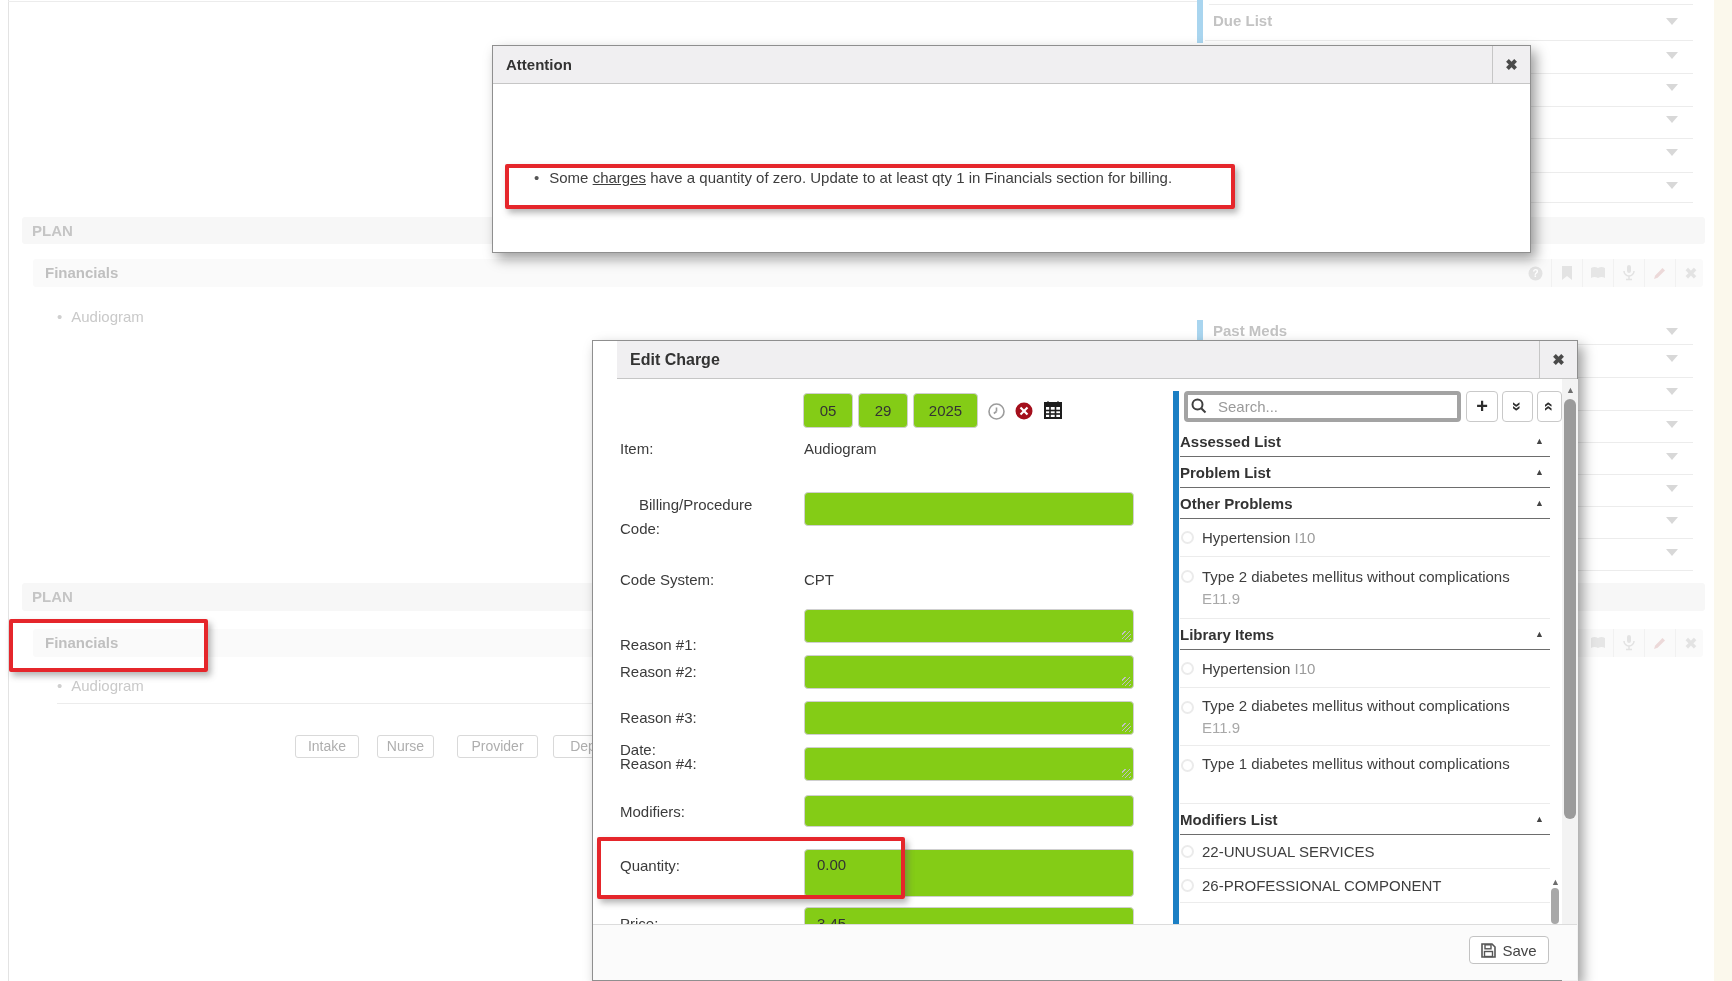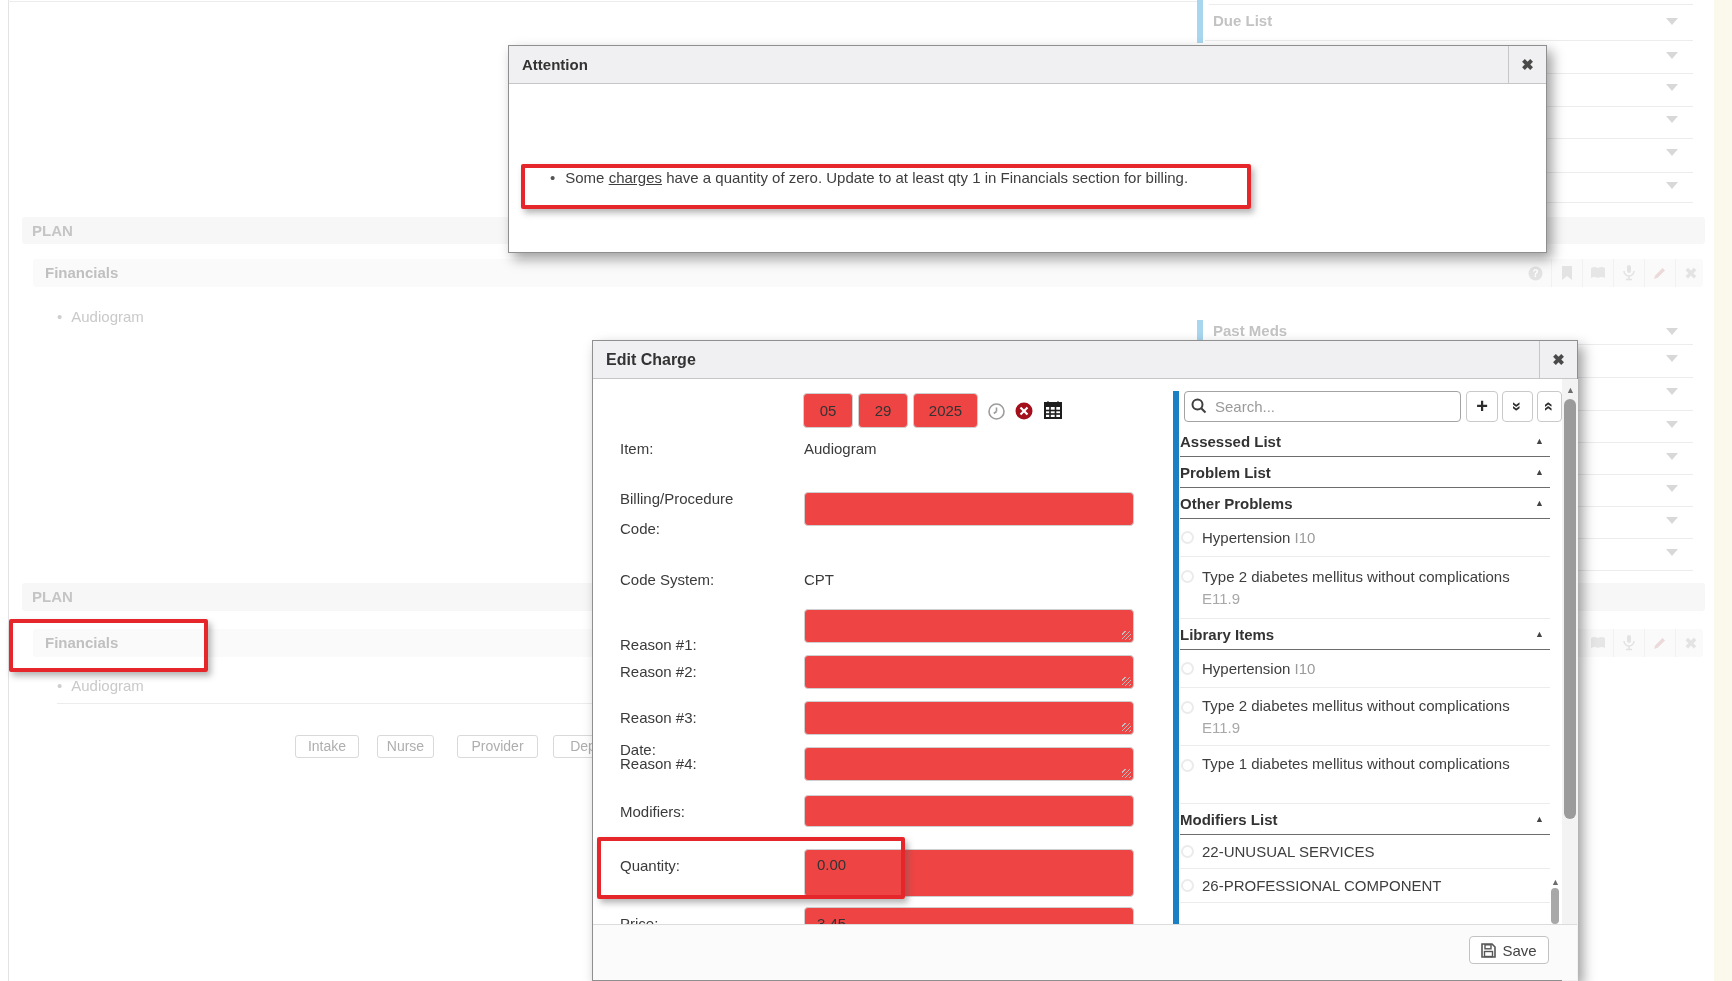--- a/index.html
+++ b/index.html
@@ -41,32 +41,32 @@
                text-align:center; line-height:37px; color:#4a4a4a; font-weight:bold; font-size:15px; cursor:pointer; }
 
   
   .attn-msg { position:absolute; left:41px; top:123px; font-size:15px; color:#3e3e3e; }
   .attn-msg .dot { margin-right:10px; color:#555; }
   .attn-msg a { color:#3e3e3e; text-decoration:underline; }
 
   
   .f-label { position:absolute; left:27px; font-size:15px; color:#3b3b3b; }
   .f-value { position:absolute; left:211px; font-size:15px; color:#3b3b3b; }
-  .inp { position:absolute; left:211px; width:330px; background:#ef4444; border:1px solid #cfcfcf; border-radius:4px; }
+  .inp { position:absolute; left:211px; width:330px; background:#84cc16; border:1px solid #cfcfcf; border-radius:4px; }
   .inp.small { width:50px; height:35px; text-align:center; font-size:15px; color:#333; line-height:33px; }
   .resize-corner { position:absolute; right:2px; bottom:2px; width:9px; height:9px;
       background:repeating-linear-gradient(135deg, transparent 0 2px, #c0c0c0 2px 3px); }
   .footer { position:absolute; left:0; bottom:0; width:984px; height:56px; background:#fbfbfb; border-top:1px solid #dcdcdc; }
   .save-btn { position:absolute; left:876px; top:11px; width:80px; height:28px; border:1px solid #c3c3c3;
               border-radius:4px; background:#fff; display:flex; align-items:center; justify-content:center;
               gap:6px; font-size:15px; color:#444; cursor:pointer; }
 
   
   .rp-blue { position:absolute; left:580px; top:50px; width:6px; height:535px; background:#1b7fc4; }
-  .search-box { position:absolute; left:591px; top:50px; width:277px; height:31px; border:1px solid #a3a3a3;
+  .search-box { position:absolute; left:591px; top:50px; width:277px; height:31px; border:4px solid #a3a3a3;
                 border-radius:4px; font-size:15px; color:#000000; padding:0 6px 0 30px; outline:none;
                 font-family:"Liberation Sans", sans-serif; }
   .search-box::placeholder { color:#9a9a9a; }
   .sq-btn { position:absolute; top:50px; height:31px; border:1px solid #c9c9c9; border-radius:4px; background:#fff;
             display:flex; align-items:center; justify-content:center; color:#2d2d2d; cursor:pointer; }
   .rot90 { display:inline-block; transform:rotate(90deg); font-weight:bold; font-size:17px; line-height:1; }
   .list-wrap { position:absolute; left:587px; top:85px; width:370px; height:500px; overflow:hidden; }
   .sec-head { height:31px; display:flex; align-items:center; justify-content:space-between;
               border-bottom:1px solid #6d6d6d; font-weight:bold; font-size:15px; color:#333; padding-right:6px; }
   .sec-head .up { font-size:9px; color:#444; }
@@ -207,21 +207,21 @@
   </div>
   <div class="hline" style="left:57px; top:703px; width:535px;"></div>
 
   <div class="stage-btn" style="left:295px; width:64px;">Intake</div>
   <div class="stage-btn" style="left:377px; width:57px;">Nurse</div>
   <div class="stage-btn" style="left:457px; width:81px;">Provider</div>
   <div class="stage-btn" style="left:553px; width:60px;">Dep</div>
 
   <div class="redbox" style="left:9px; top:619px; width:199px; height:53px;"></div>
 
-  <div class="dialog" style="left:592px; top:340px; width:986px; height:641px; z-index:20;">
+  <div class="dialog" style="left:592px; top:340px; width:986px; height:641px; z-index:20;padding-left:24px;">
     <div class="titlebar">
       <span class="t" style="font-size:16px;">Edit Charge</span>
       <span class="close-btn">✖</span>
     </div>
 
     <div class="f-label" style="top:400px;">Date:</div>
     <div class="inp small" style="left:210px; top:52px;">05</div>
     <div class="inp small" style="left:265px; top:52px;">29</div>
     <div class="inp small" style="left:320px; top:52px; width:65px;">2025</div>
     <span class="abs" style="left:395px; top:62px;">
@@ -244,21 +244,21 @@
           <line x1="1" y1="13" x2="17" y2="13" stroke="#1d1d1d" stroke-width="1.6"></line>
           <line x1="6" y1="6" x2="6" y2="17" stroke="#1d1d1d" stroke-width="1.6"></line>
           <line x1="11.5" y1="6" x2="11.5" y2="17" stroke="#1d1d1d" stroke-width="1.6"></line>
           <line x1="4" y1="0.5" x2="4" y2="3" stroke="#1d1d1d" stroke-width="2"></line>
           <line x1="14" y1="0.5" x2="14" y2="3" stroke="#1d1d1d" stroke-width="2"></line>
         </svg></span>
 
     <div class="f-label" style="top:99px;">Item:</div>
     <div class="f-value" style="top:99px;">Audiogram</div>
 
-    <div class="f-label" style="top:149px;">Billing/Procedure</div>
+    <div class="f-label" style="top:155px;margin-left:19px;">Billing/Procedure</div>
     <div class="f-label" style="top:179px;">Code:</div>
     <div class="inp" style="top:151px; height:34px;"></div>
 
     <div class="f-label" style="top:230px;">Code System:</div>
     <div class="f-value" style="top:230px;">CPT</div>
 
     <div class="f-label" style="top:276px;margin-top:19px;">Reason #1:</div>
     <div class="inp" style="top:268px; height:34px;">
         <span class="resize-corner"></span>
       </div>
@@ -370,21 +370,21 @@
         <svg width="15" height="15" viewBox="0 0 15 15">
             <path d="M1 1h10l3 3v10H1z" fill="none" stroke="#555" stroke-width="1.6"></path>
             <rect x="4" y="1.8" width="6" height="4" fill="none" stroke="#555" stroke-width="1.4"></rect>
             <rect x="3.5" y="8.5" width="8" height="5" fill="none" stroke="#555" stroke-width="1.4"></rect>
           </svg>
         <span>Save</span>
       </div>
     </div>
   </div>
 
-  <div class="dialog" style="left:508px; top:45px; width:1039px; height:208px; z-index:30;">
+  <div class="dialog" style="left:492px; top:45px; width:1039px; height:208px; z-index:30;">
     <div class="titlebar">
       <span class="t" style="font-size:15px;">Attention</span>
       <span class="close-btn">✖</span>
     </div>
     <div class="attn-msg">
       <span class="dot">•</span><span>Some </span><a href="#">charges</a><span> have a quantity of zero. Update to at least qty 1 in Financials section for billing.</span>
     </div>
     <div class="redbox" style="left:12px; top:118px; width:730px; height:45px;"></div>
   </div>
 

